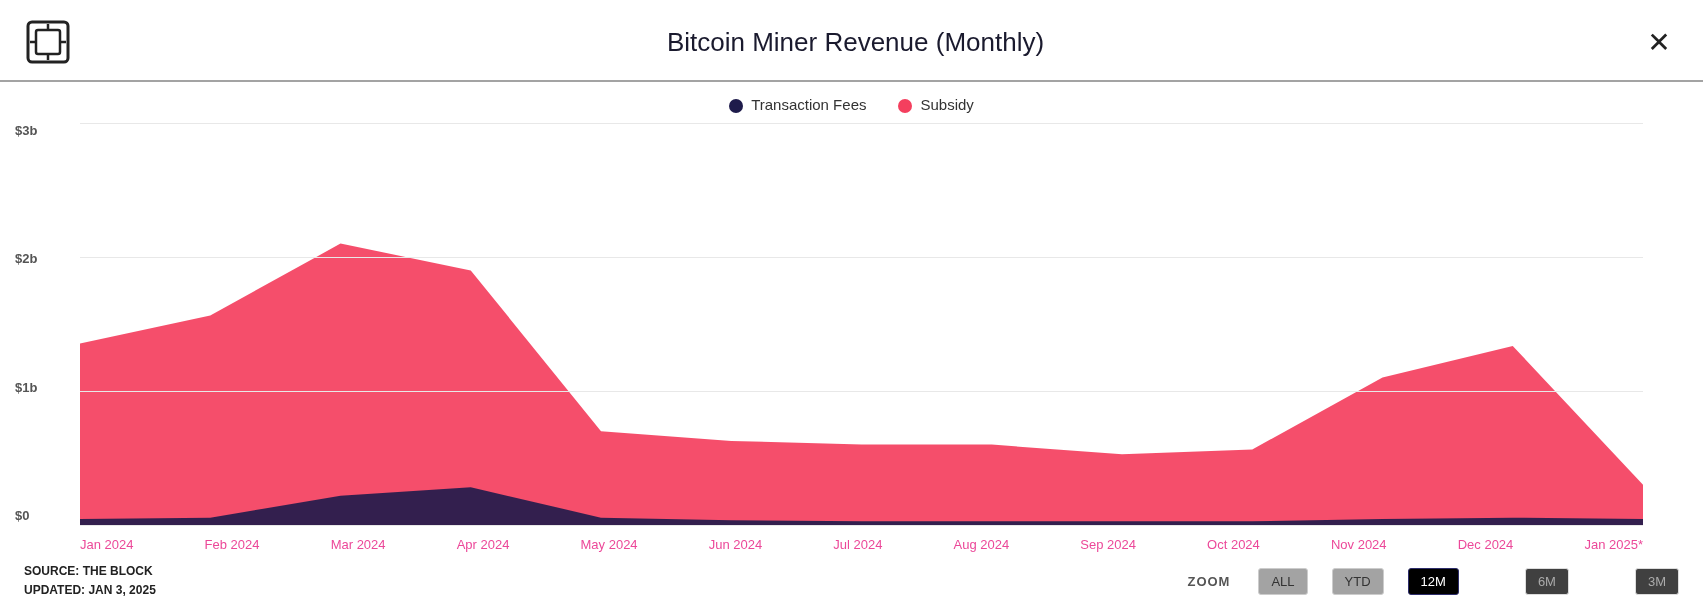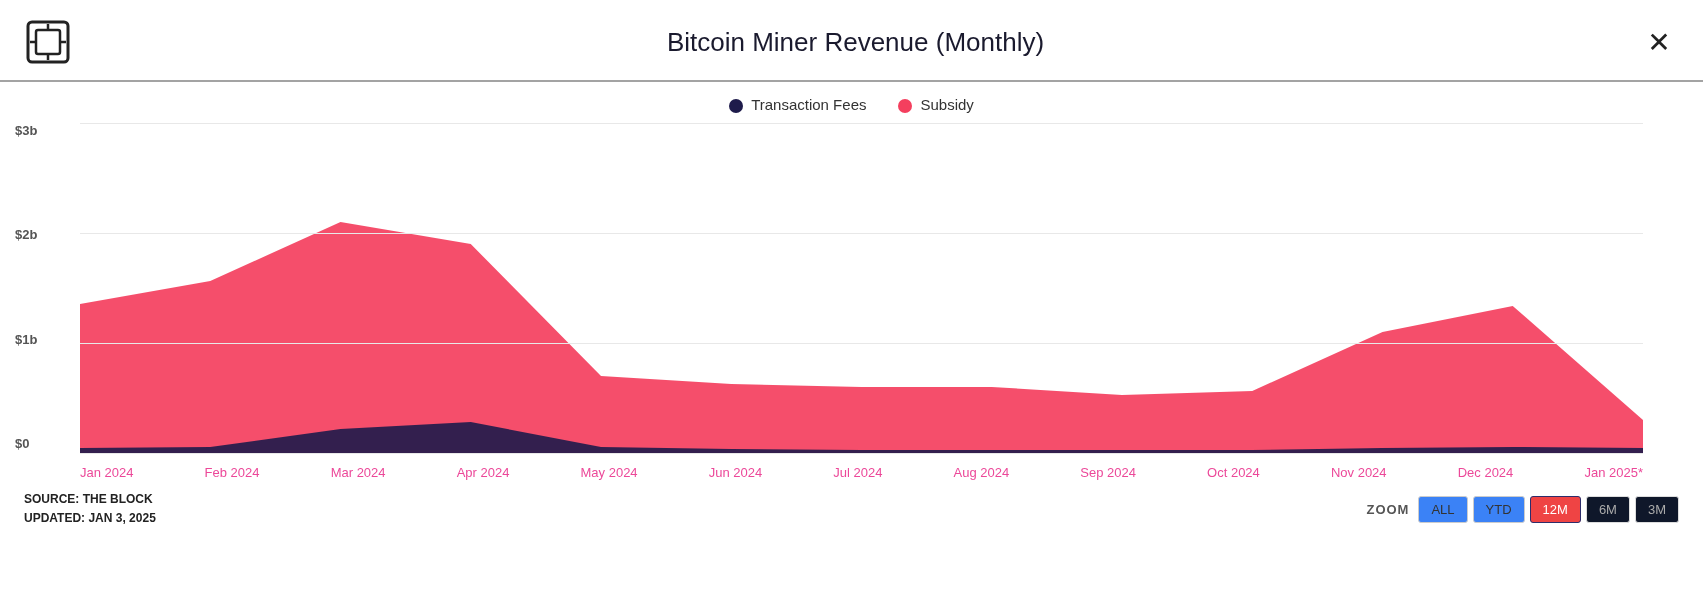--- a/index.html
+++ b/index.html
@@ -109,54 +109,55 @@
       font-size: 12px;
       font-weight: 700;
       color: #222;
       line-height: 1.6;
       text-transform: uppercase;
     }
 
     .zoom-controls {
       display: flex;
       align-items: center;
-      gap: 5px;
+      gap: 24px;
     }
 
     .zoom-label {
       font-size: 13px;
       font-weight: 600;
       color: #555;
       margin-right: 4px;
       letter-spacing: 1px;
     }
 
     .zoom-btn {
       padding: 5px 12px;
       font-size: 13px;
       font-weight: 500;
       border: 1px solid #ccc;
-      background: #3b82f6;
+      background: #a3a3a3;
       color: #333;
       cursor: pointer;
       border-radius: 3px;
     }
 
     .zoom-btn.active {
-      background: #ef4444;
+      background: #000000;
       color: #fff;
       border-color: #2d2d6b;
       text-align: center;
     }
 
     .zoom-btn.disabled {
-      background: #0f172a;
+      background: #404040;
       color: #aaa;
       border-color: #ddd;
       cursor: not-allowed;
+      margin-left: 42px;
     }
 
     .chart-wrapper {
       position: relative;
       margin-top: 4px;
     }
   </style>
 </head>
 <body>
 
@@ -178,21 +179,21 @@
     <div class="legend-dot" style="background:#1e1b4b;"></div>
     <span>Transaction Fees</span>
   </div>
   <div class="legend-item">
     <div class="legend-dot" style="background:#f43f5e;"></div>
     <span>Subsidy</span>
   </div>
 </div>
 
 <div class="chart-wrapper">
-  <div style="position:relative; margin: 0 60px 0 80px; height: 330px; font-weight: bold;">
+  <div style="position:relative; margin: 0 60px 0 80px; height: 402px; font-weight: bold;">
     
     <div class="y-axis-labels">
       <span>$3b</span>
       <span>$2b</span>
       <span>$1b</span>
       <span>$0</span>
     </div>
 
     
     <div class="grid-lines">

